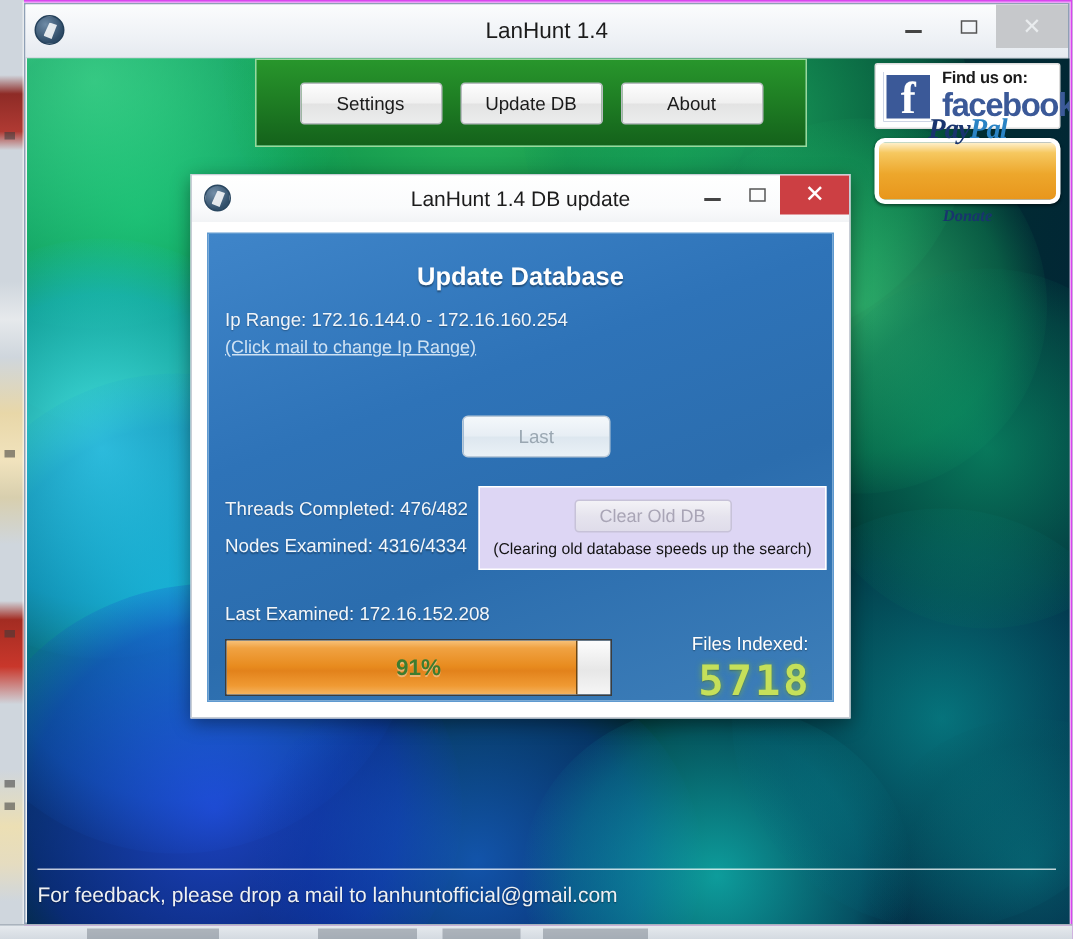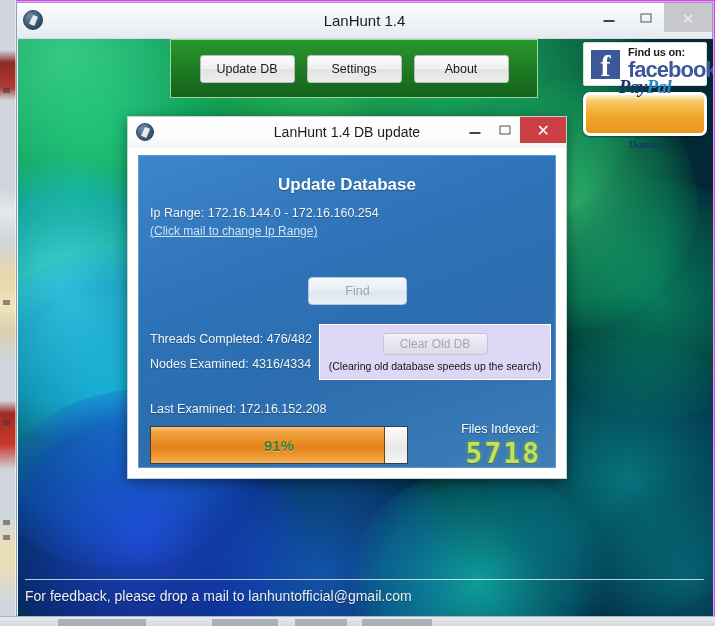--- a/index.html
+++ b/index.html
@@ -399,22 +399,22 @@
       <div class="blob" style="left:-60px;top:210px;width:320px;height:320px;background:radial-gradient(circle,rgba(30,200,250,.7) 0%,rgba(15,140,210,.45) 55%,rgba(0,70,140,0) 74%);"></div>
       <div class="blob" style="left:-40px;top:350px;width:330px;height:300px;background:radial-gradient(circle,rgba(40,70,255,.7) 0%,rgba(20,40,200,.45) 55%,rgba(5,10,110,0) 75%);"></div>
       <div class="blob" style="left:150px;top:400px;width:300px;height:270px;background:radial-gradient(circle,rgba(30,110,250,.6) 0%,rgba(15,60,190,.38) 55%,rgba(0,20,110,0) 75%);"></div>
       <div class="blob" style="left:330px;top:430px;width:260px;height:230px;background:radial-gradient(circle,rgba(20,220,210,.65) 0%,rgba(10,150,160,.4) 55%,rgba(0,70,90,0) 75%);"></div>
       <div class="blob" style="left:470px;top:300px;width:280px;height:280px;background:radial-gradient(circle,rgba(10,180,180,.55) 0%,rgba(5,110,130,.33) 56%,rgba(0,50,80,0) 76%);"></div>
       <div class="blob" style="left:520px;top:140px;width:240px;height:240px;background:radial-gradient(circle,rgba(15,200,130,.5) 0%,rgba(8,130,95,.3) 56%,rgba(0,60,50,0) 76%);"></div>
       <div class="blob" style="left:560px;top:440px;width:220px;height:200px;background:radial-gradient(circle,rgba(10,150,150,.45) 0%,rgba(5,90,100,.28) 56%,rgba(0,40,60,0) 77%);"></div>
       <div class="blob" style="left:240px;top:150px;width:200px;height:200px;background:radial-gradient(circle,rgba(10,130,210,.35) 0%,rgba(5,70,150,.2) 58%,rgba(0,30,90,0) 78%);"></div>
 
       <div class="toolbar">
+        <div class="tbar-btn">Settings</div>
         <div class="tbar-btn">Update DB</div>
-        <div class="tbar-btn">Settings</div>
         <div class="tbar-btn">About</div>
       </div>
 
       <div class="fb-badge">
         <div class="fb-f"></div>
         <div class="fb-txt">
           <div class="fb-l1">Find us on:</div>
           <div class="fb-l2">facebook</div>
         </div>
       </div>
@@ -445,21 +445,21 @@
           </div>
         </div>
 
         <div class="dlg-body">
 
           <div class="dlg-h1">Update Database</div>
 
           <div class="ip-range">Ip Range: 172.16.144.0 - 172.16.160.254</div>
           <div class="ip-link">(Click mail to change Ip Range)</div>
 
-          <div class="start-btn">Find</div>
+          <div class="start-btn">Last</div>
 
           <div class="stat-line stat-threads">Threads Completed: 476/482</div>
           <div class="stat-line stat-nodes">Nodes Examined: 4316/4334</div>
           <div class="stat-line stat-last">Last Examined: 172.16.152.208</div>
 
           <div class="clear-panel">
             <div class="clear-btn">Clear Old DB</div>
             <div class="clear-note">(Clearing old database speeds up the search)</div>
           </div>
 

